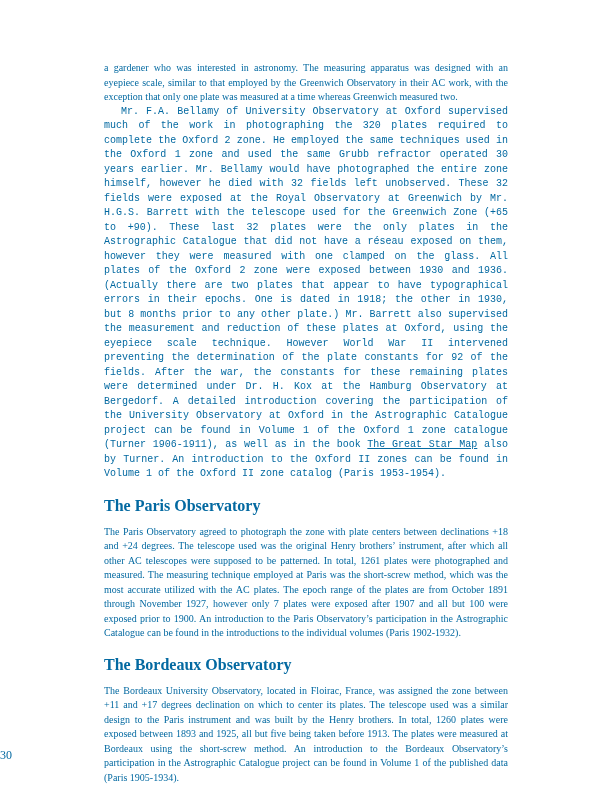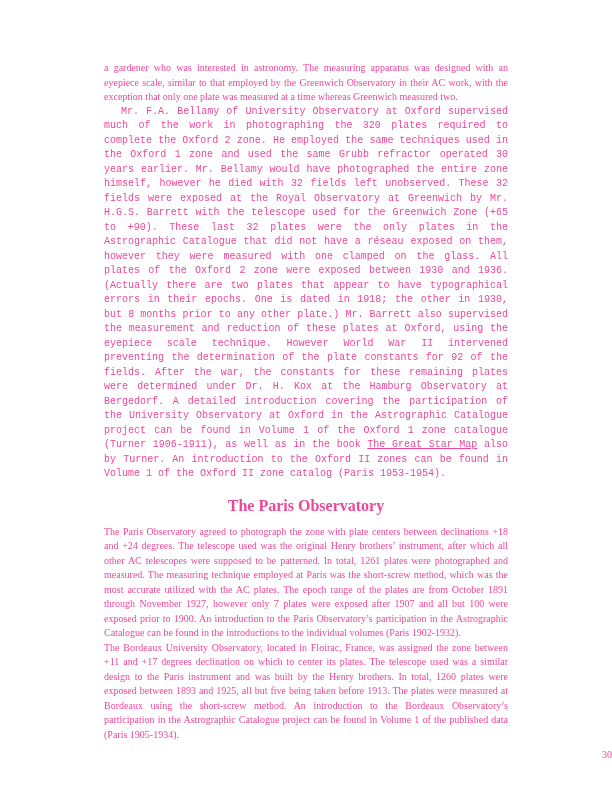--- a/index.html
+++ b/index.html
@@ -7,21 +7,21 @@
     padding: 0;
     background: #ffffff;
   }
   .page {
     position: relative;
     width: 612px;
     height: 792px;
     background: #ffffff;
     overflow: hidden;
     font-family: "Liberation Serif", "DejaVu Serif", serif;
-    color: #ec4899;
+    color: #0369a1;
   }
   .text-column {
     position: absolute;
     left: 104px;
     top: 61px;
     width: 404px;
     font-size: 10px;
     line-height: 14.5px;
     text-align: justify;
   }
@@ -30,40 +30,41 @@
   }
   .body-paragraph.indent {
     text-indent: 17px;
     font-family: Liberation Mono, monospace;
   }
   .section-heading {
     font-size: 16px;
     font-weight: 700;
     line-height: 19px;
     margin: 14px 0 10px 0;
-    text-align: center;
+    text-align: left;
   }
   .underline {
     text-decoration: underline;
   }
   .page-number {
     position: absolute;
     top: 748px;
     left: 0;
     width: 612px;
-    text-align: right;
-    font-size: 10px;
+    text-align: left;
+    font-size: 12px;
     line-height: 14px;
   }
 </style>
 </head>
 <body>
 
 <div class="page">
   <div class="text-column">
       <p class="body-paragraph"><span>a gardener who was interested in astronomy. The measuring apparatus was designed with an eyepiece scale, similar to that employed by the Greenwich Observatory in their AC work, with the exception that only one plate was measured at a time whereas Greenwich measured two.</span></p>
       <p class="body-paragraph indent"><span>Mr. F.A. Bellamy of University Observatory at Oxford supervised much of the work in photographing the 320 plates required to complete the Oxford 2 zone. He employed the same techniques used in the Oxford 1 zone and used the same Grubb refractor operated 30 years earlier. Mr. Bellamy would have photographed the entire zone himself, however he died with 32 fields left unobserved. These 32 fields were exposed at the Royal Observatory at Greenwich by Mr. H.G.S. Barrett with the telescope used for the Greenwich Zone (+65 to +90). These last 32 plates were the only plates in the Astrographic Catalogue that did not have a réseau exposed on them, however they were measured with one clamped on the glass. All plates of the Oxford 2 zone were exposed between 1930 and 1936. (Actually there are two plates that appear to have typographical errors in their epochs. One is dated in 1918; the other in 1930, but 8 months prior to any other plate.) Mr. Barrett also supervised the measurement and reduction of these plates at Oxford, using the eyepiece scale technique. However World War II intervened preventing the determination of the plate constants for 92 of the fields. After the war, the constants for these remaining plates were determined under Dr. H. Kox at the Hamburg Observatory at Bergedorf. A detailed introduction covering the participation of the University Observatory at Oxford in the Astrographic Catalogue project can be found in Volume 1 of the Oxford 1 zone catalogue (Turner 1906-1911), as well as in the book </span><span class="underline">The Great Star Map</span><span> also by Turner. An introduction to the Oxford II zones can be found in Volume 1 of the Oxford II zone catalog (Paris 1953-1954).</span></p>
       <h2 class="section-heading">The Paris Observatory</h2>
       <p class="body-paragraph"><span>The Paris Observatory agreed to photograph the zone with plate centers between declinations +18 and +24 degrees. The telescope used was the original Henry brothers’ instrument, after which all other AC telescopes were supposed to be patterned. In total, 1261 plates were photographed and measured. The measuring technique employed at Paris was the short-screw method, which was the most accurate utilized with the AC plates. The epoch range of the plates are from October 1891 through November 1927, however only 7 plates were exposed after 1907 and all but 100 were exposed prior to 1900. An introduction to the Paris Observatory’s participation in the Astrographic Catalogue can be found in the introductions to the individual volumes (Paris 1902-1932).</span></p>
+      <h2 class="section-heading">The Bordeaux Observatory</h2>
       <p class="body-paragraph"><span>The Bordeaux University Observatory, located in Floirac, France, was assigned the zone between +11 and +17 degrees declination on which to center its plates. The telescope used was a similar design to the Paris instrument and was built by the Henry brothers. In total, 1260 plates were exposed between 1893 and 1925, all but five being taken before 1913. The plates were measured at Bordeaux using the short-screw method. An introduction to the Bordeaux Observatory’s participation in the Astrographic Catalogue project can be found in Volume 1 of the published data (Paris 1905-1934).</span></p>
     </div>
   <div class="page-number">30</div>
 </div>
 
 </body></html>

